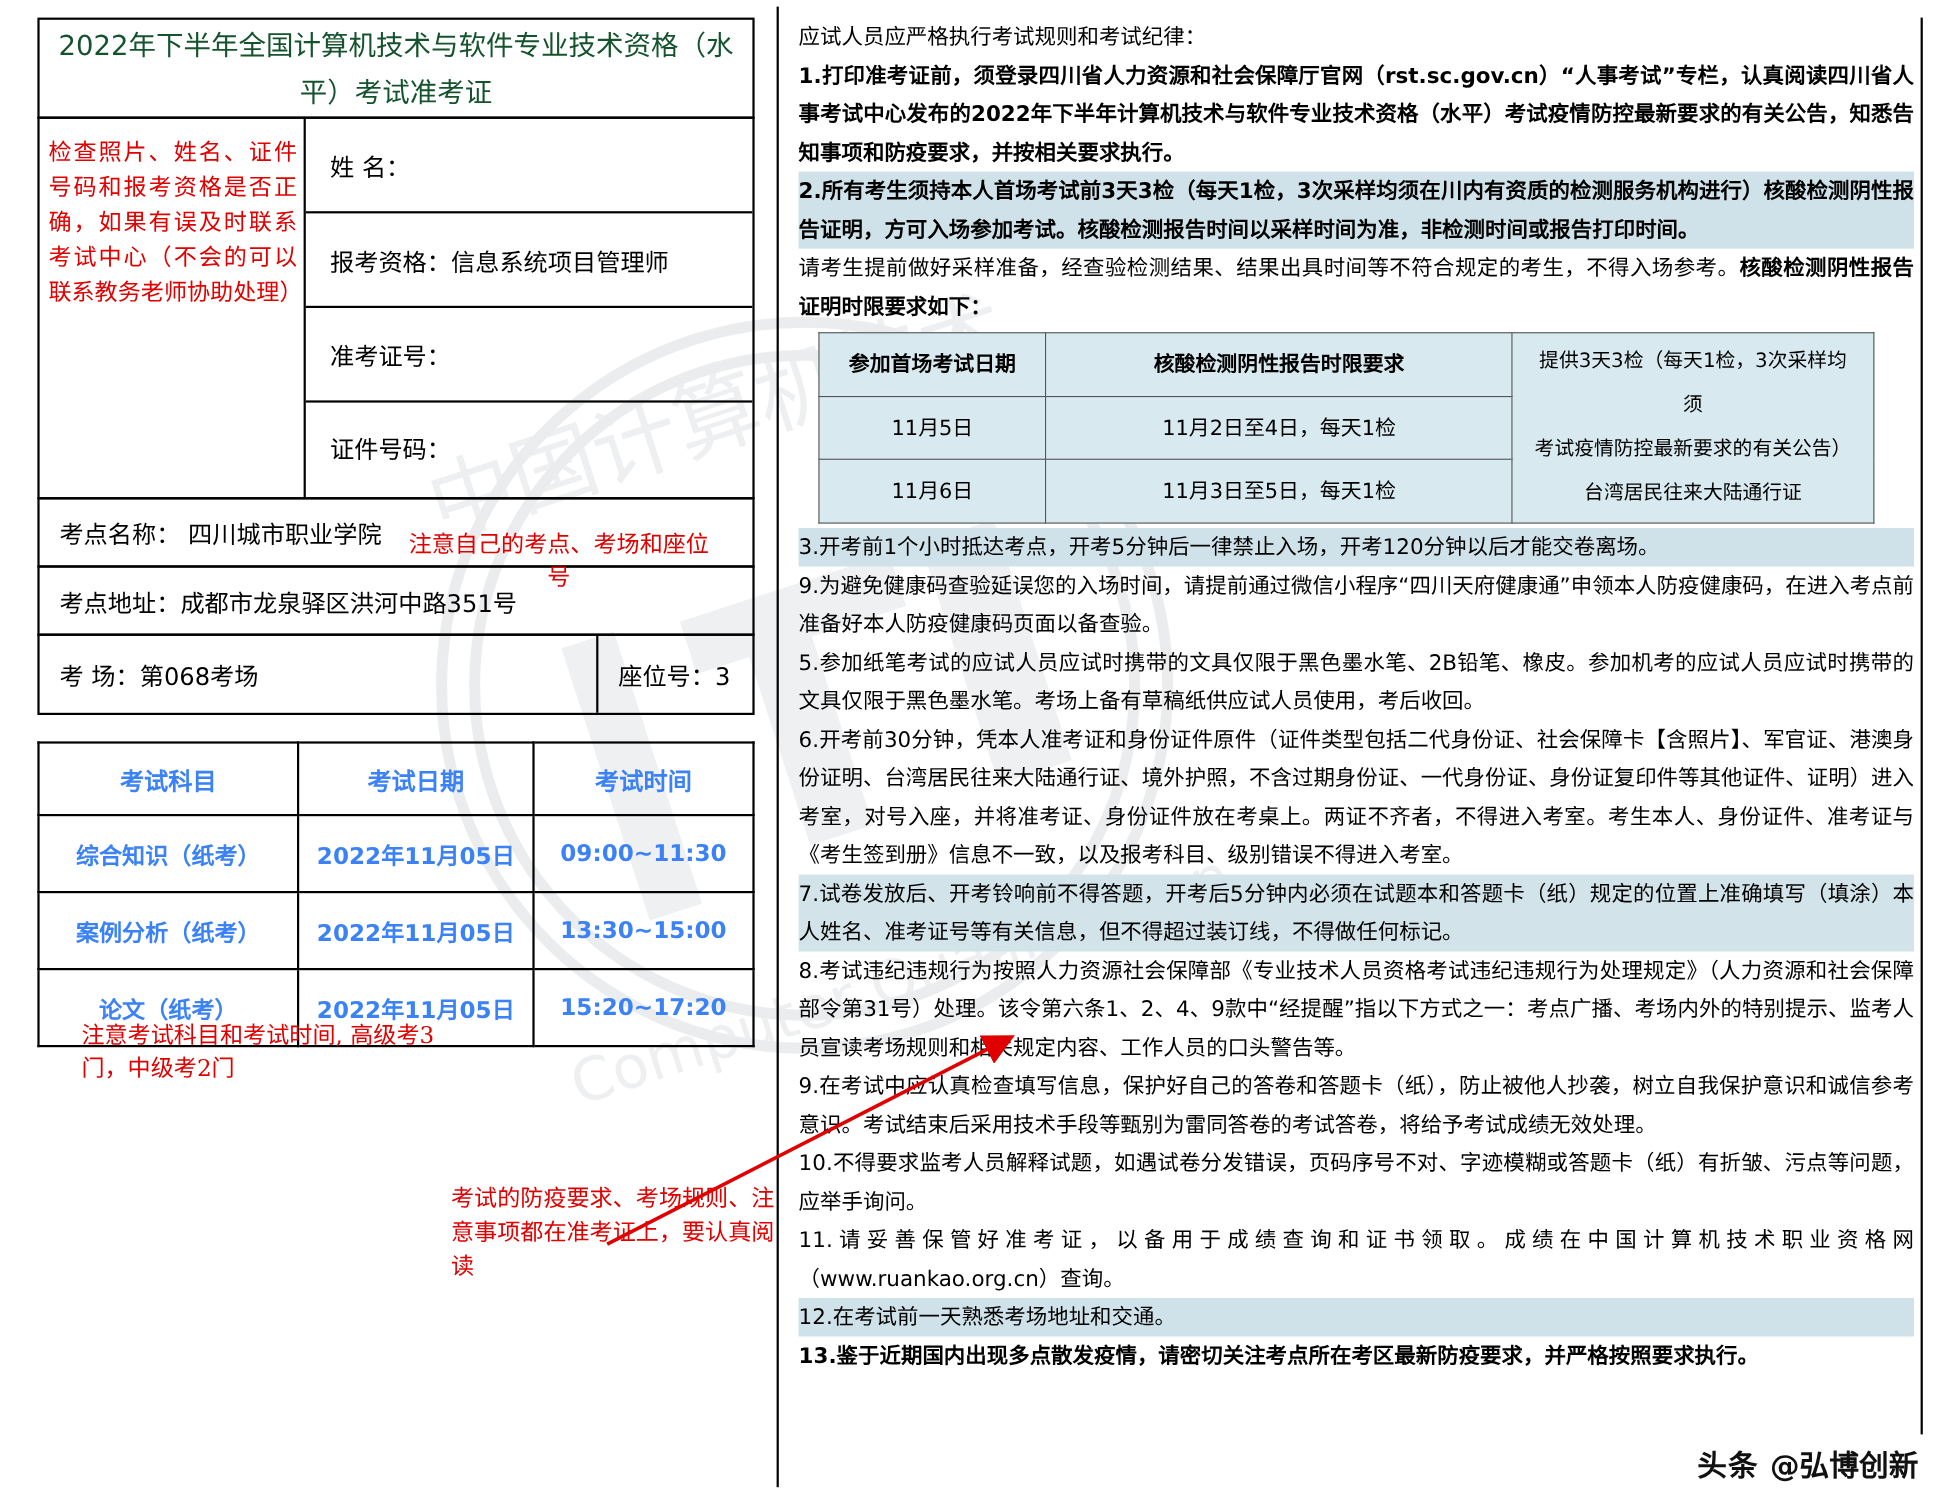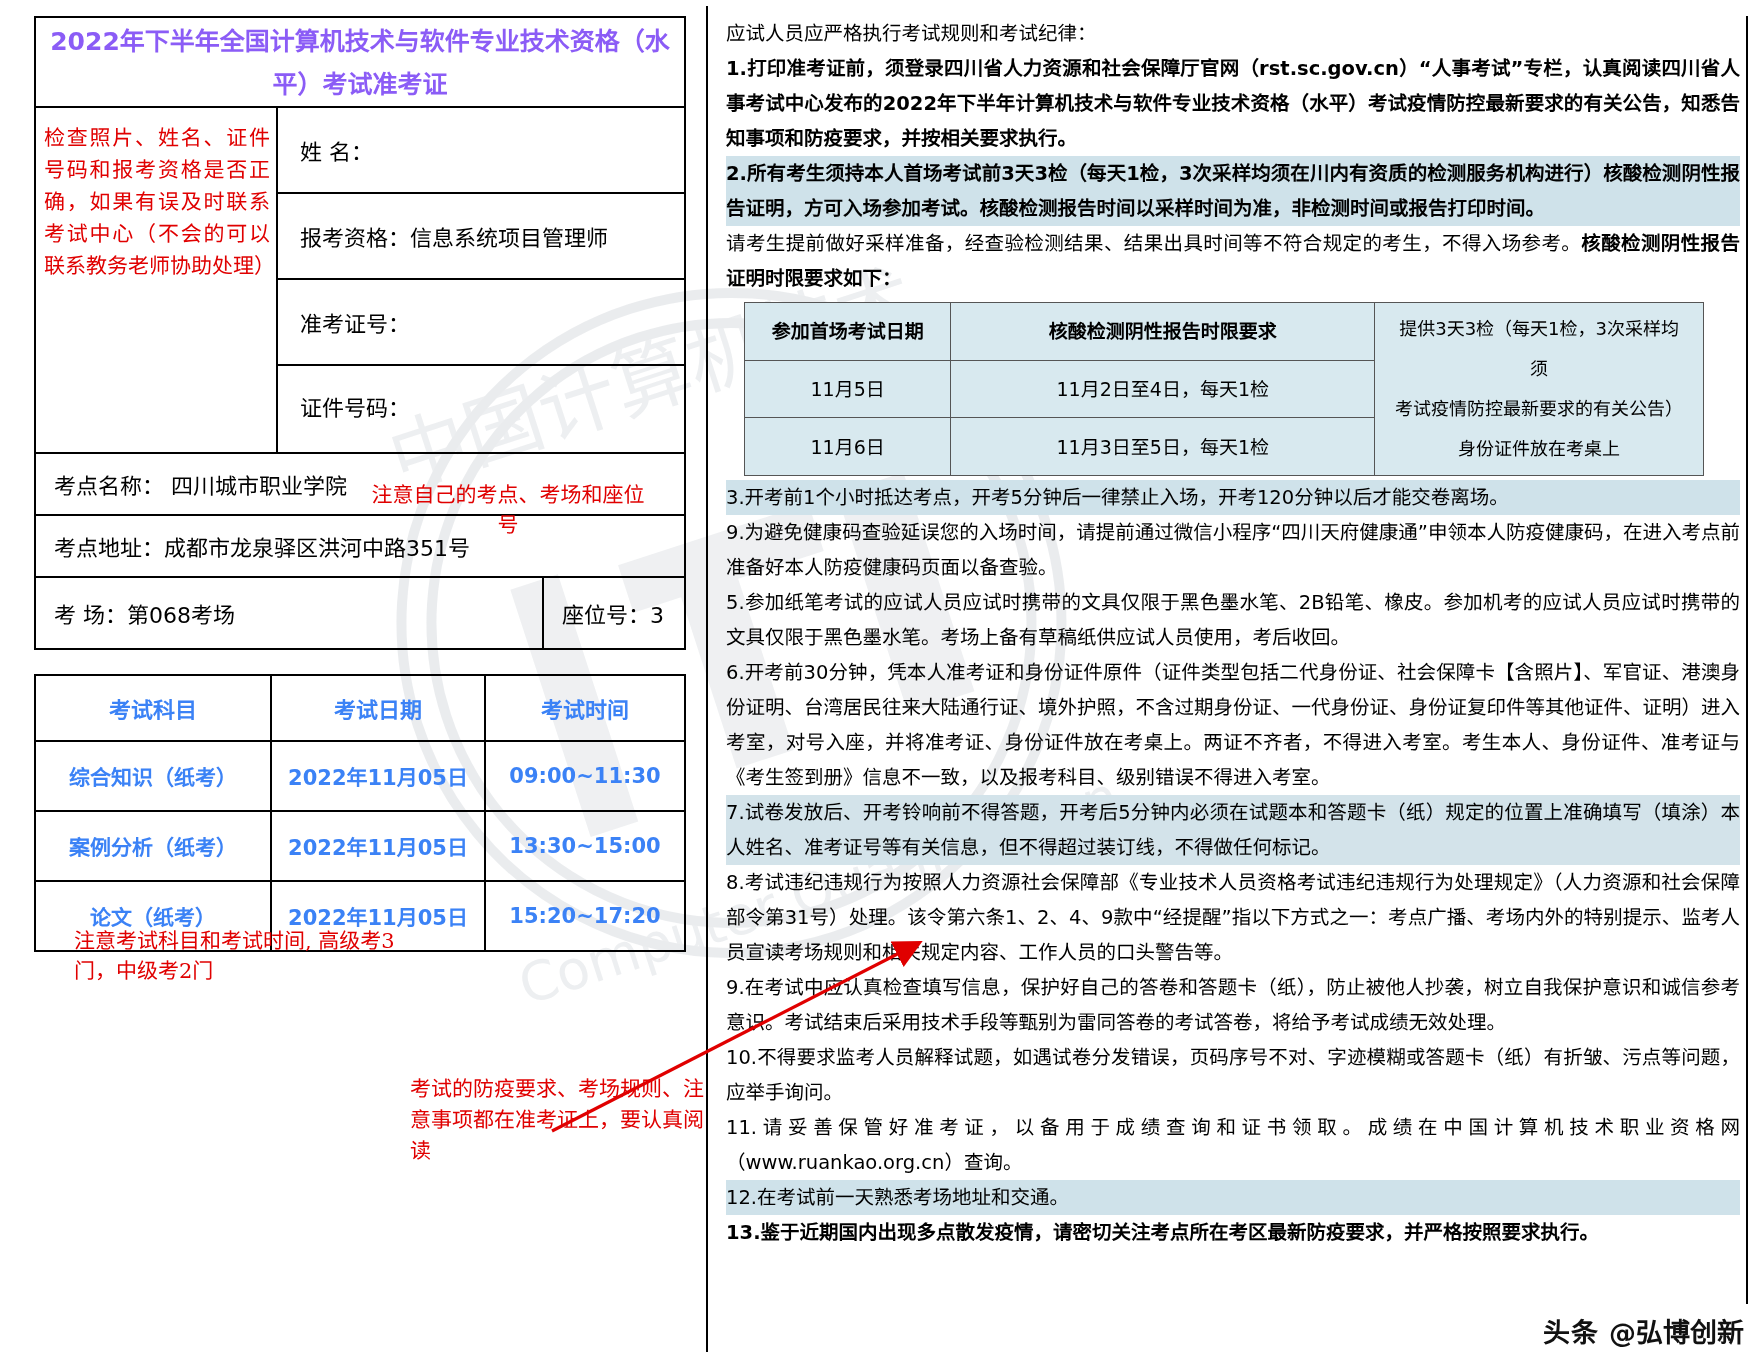--- a/index.html
+++ b/index.html
@@ -36,21 +36,21 @@
 
   
   .left{
     position:absolute;left:0;top:0;width:680px;height:1346px;
   }
   .lbox{position:absolute;border:2px solid #000;box-sizing:border-box;background:transparent;}
 
   .title-box{left:22px;top:10px;width:652px;height:92px;border-bottom:2px solid #000;
     border-left:2px solid #000;border-right:2px solid #000;border-top:2px solid #000;}
   .title{
-    font-weight:bold;font-size:25px;line-height:43px;text-align:center;color:#8b5cf6;
+    font-weight:normal;font-size:25px;line-height:43px;text-align:center;color:#14532d;
     letter-spacing:0px;padding-top:2px;
   }
 
   .info-box{left:22px;top:100px;width:652px;height:348px;}
   .info-note{
     position:absolute;left:0;top:0;width:242px;height:344px;
     box-sizing:border-box;border-right:2px solid #000;
     color:#e00000;font-size:21px;line-height:32px;
     padding:14px 6px 0 8px;font-family:"DejaVu Serif","Liberation Serif",serif;
     text-align:justify;
@@ -228,21 +228,21 @@
 
       <div class="nt-wrap">
         <table class="nt">
           <tbody>
               <tr>
             <th class="k1">参加首场考试日期</th>
             <th class="k2">核酸检测阴性报告时限要求</th>
             <td class="k3" rowspan="3">
               <div>提供3天3检（每天1检，3次采样均须</div>
               <div>考试疫情防控最新要求的有关公告）</div>
-              <div>身份证件放在考桌上</div>
+              <div>台湾居民往来大陆通行证</div>
             </td>
           </tr>
           <tr>
             <td>11月5日</td>
             <td>11月2日至4日，每天1检</td>
           </tr>
           <tr>
             <td>11月6日</td>
             <td>11月3日至5日，每天1检</td>
           </tr>

